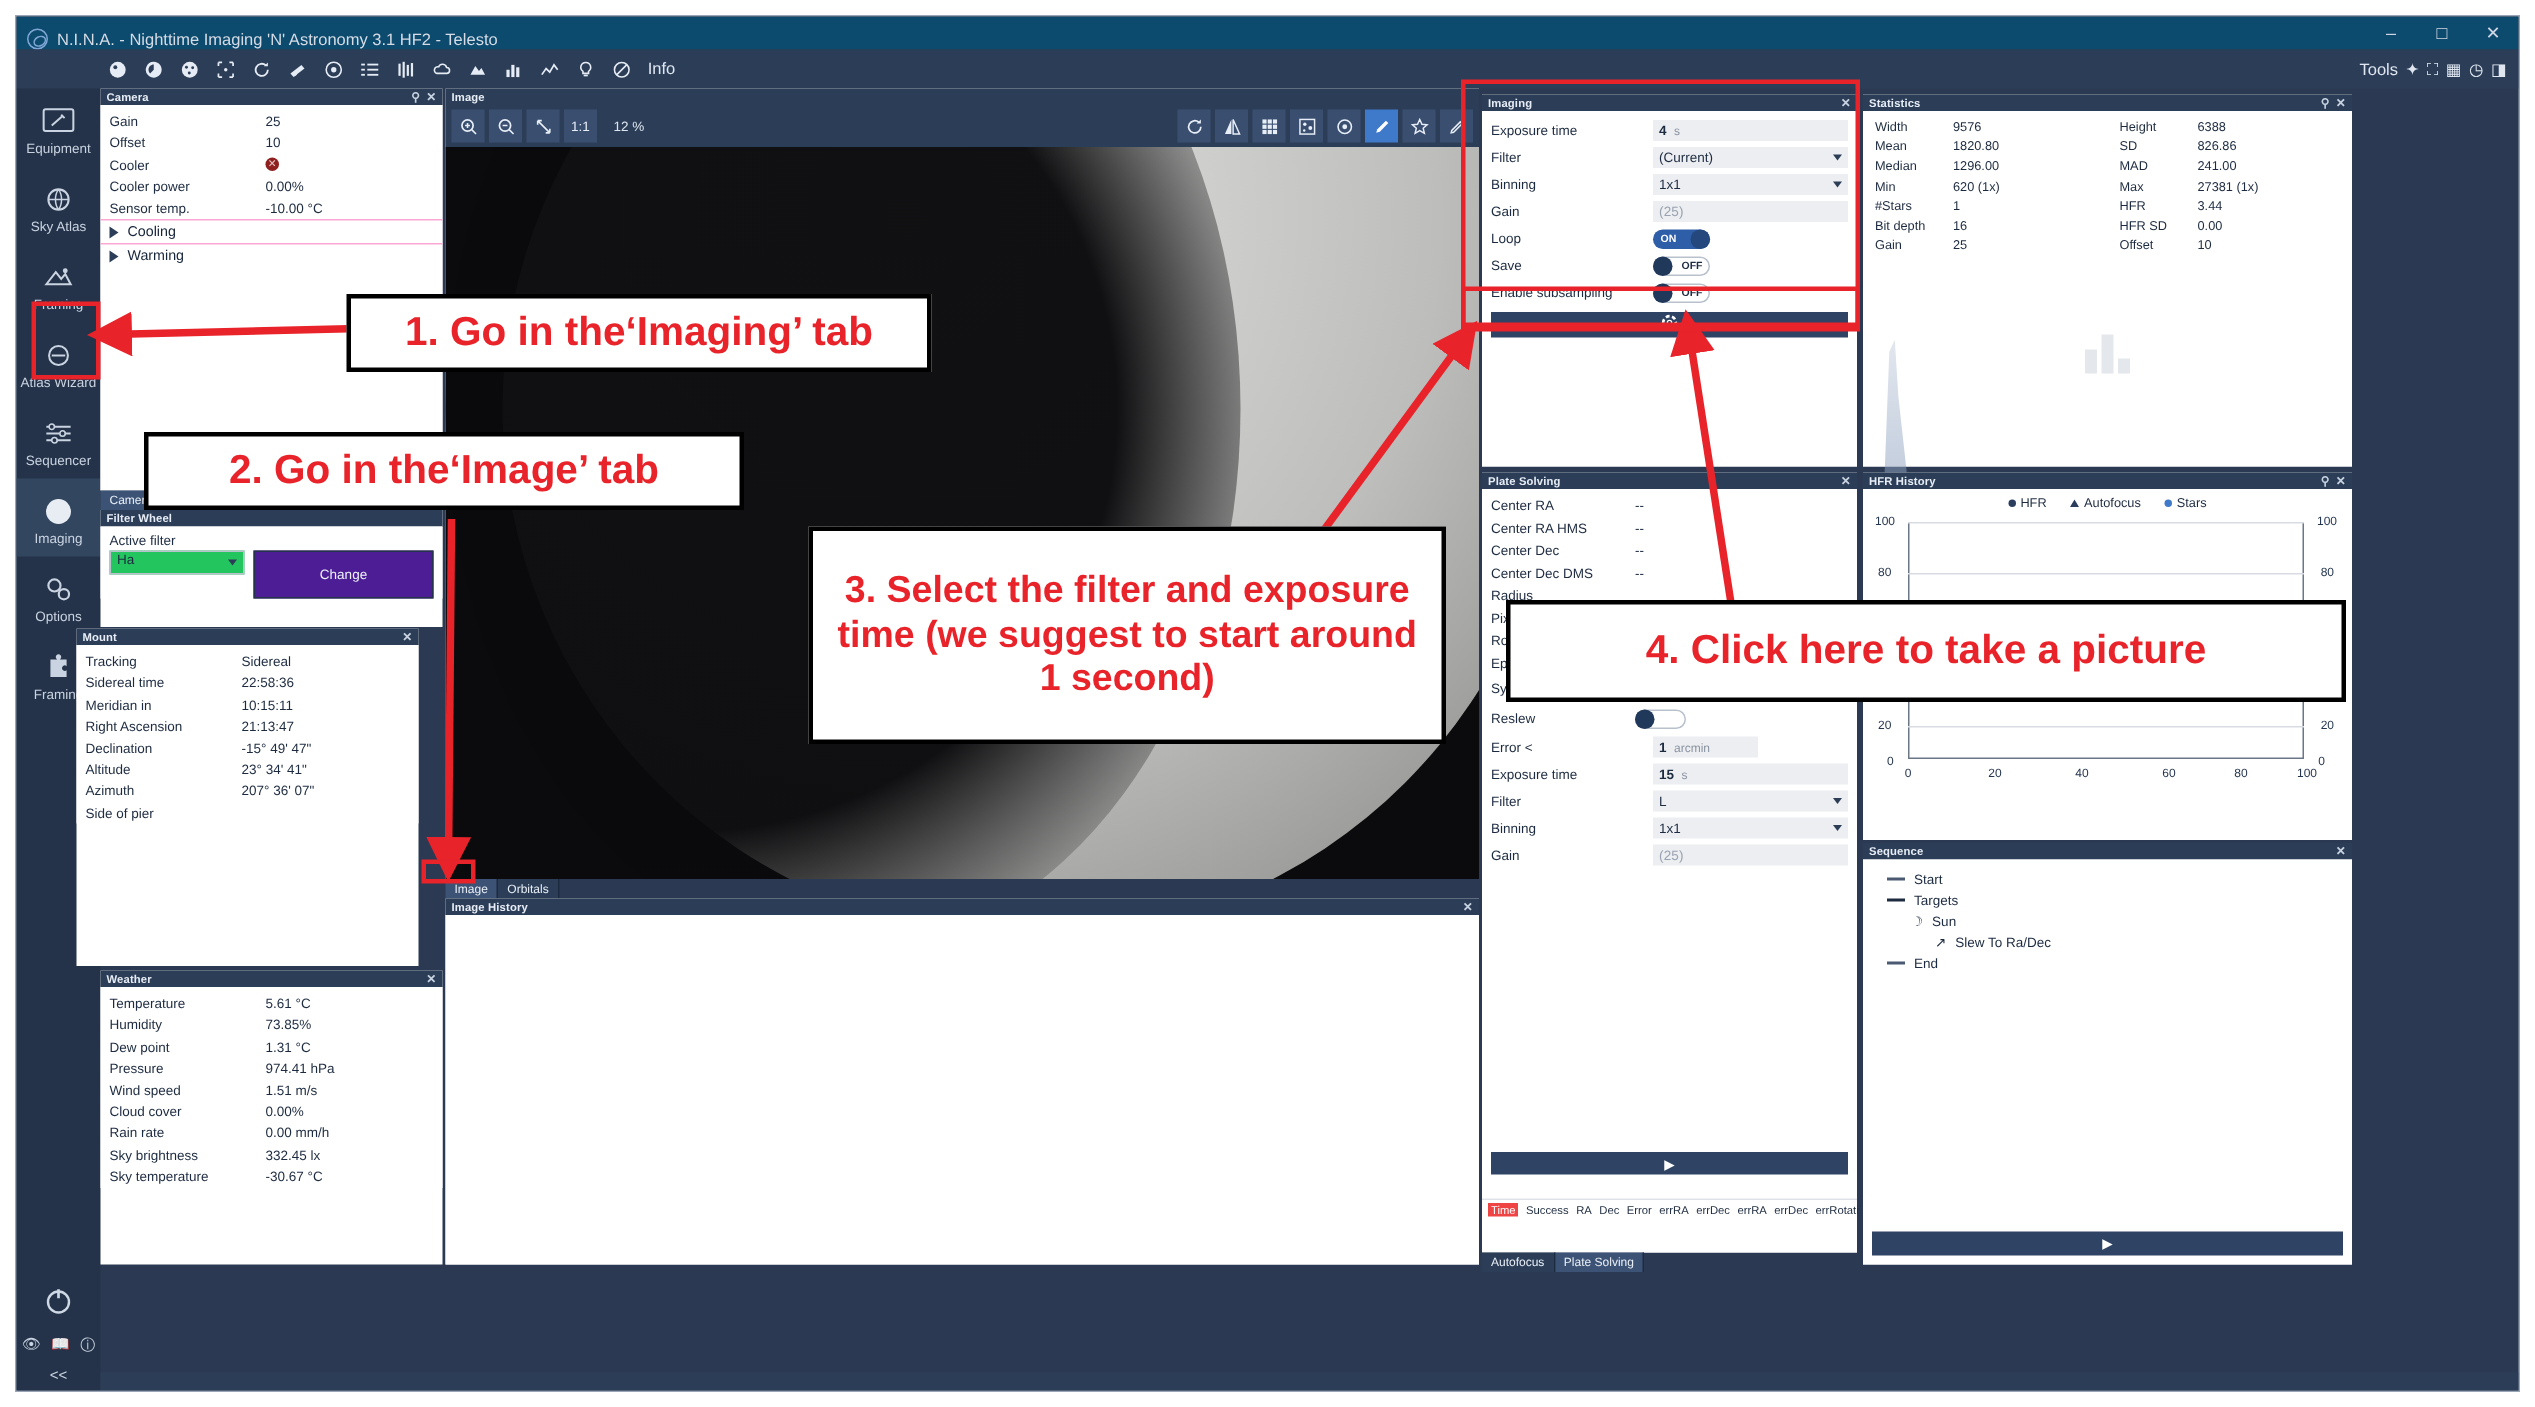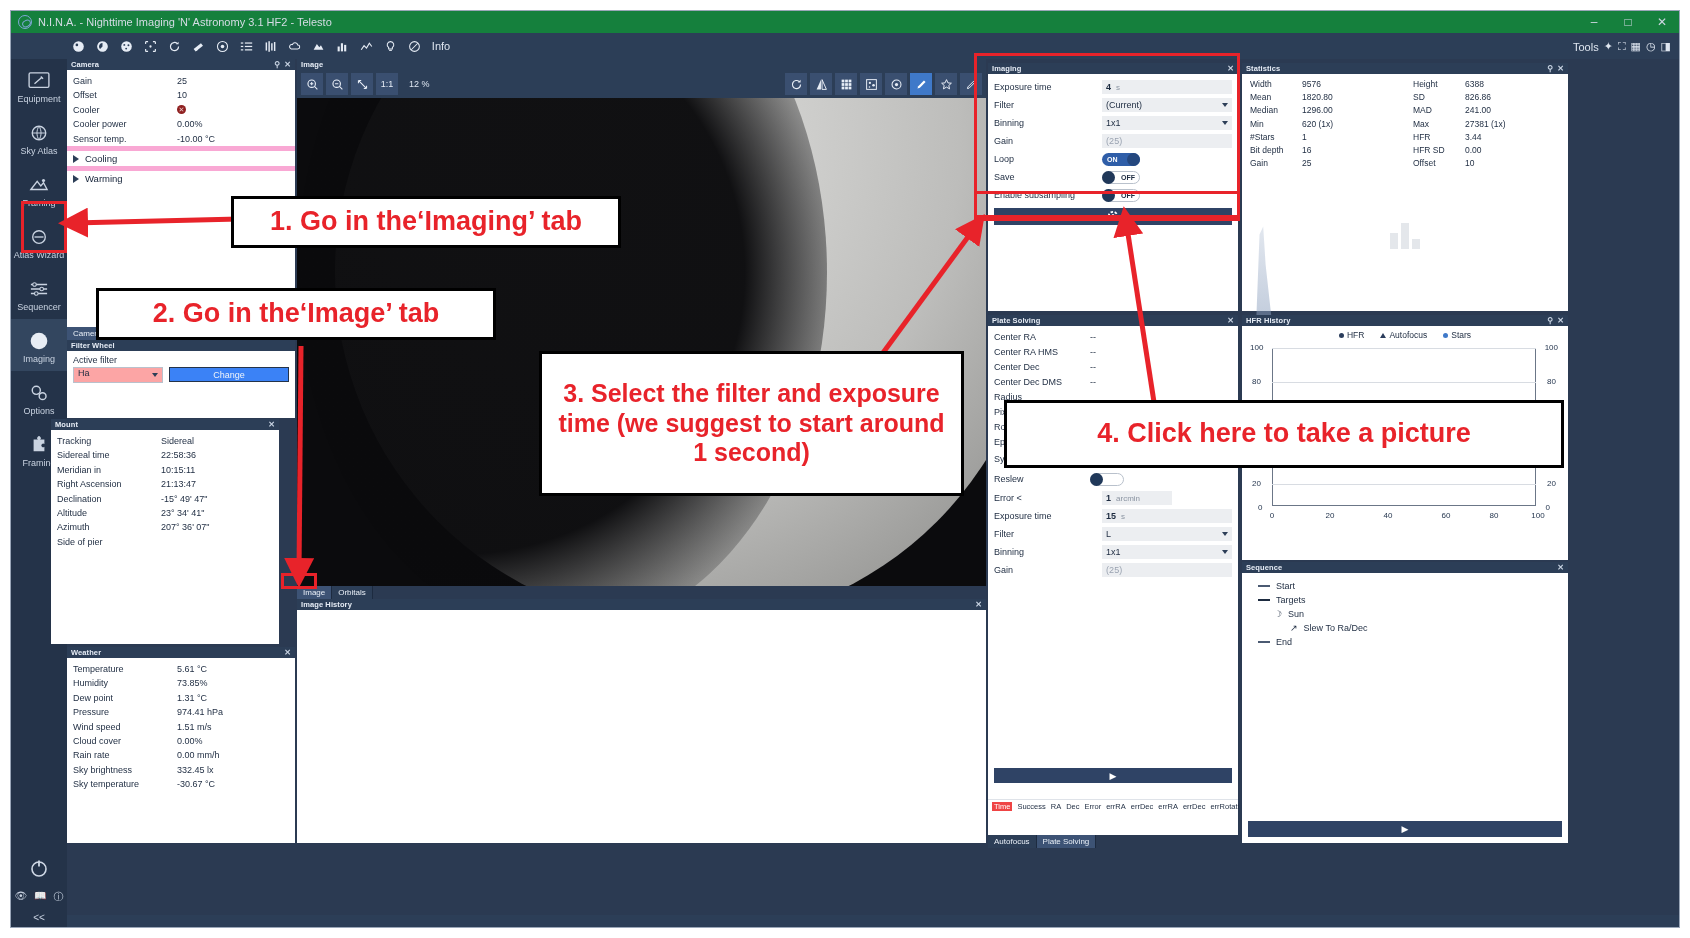--- a/index.html
+++ b/index.html
@@ -13,22 +13,22 @@
     position: absolute; left: 10px; top: 10px;
     width: 1670px; height: 918px;
     background: #2b3a52;
     border: 1px solid #9aa6b8;
     overflow: hidden;
   }
 
   
   .titlebar {
     position: absolute; left: 0; top: 0; width: 100%; height: 22px;
-    background: #15803d; color: #d6dce6;
-    font-size: 11px; display: flex; align-items: center;
+    background: #0c4a6e; color: #d6dce6;
+    font-size: 11px; display: flex; align-items: flex-end;
   }
   .tb-logo {
     width: 14px; height: 14px; margin: 0 6px 0 7px; border-radius: 50%;
     border: 1.5px solid #7fa7d6; position: relative; flex: none;
   }
   .tb-logo::after{
     content:""; position:absolute; left:3px; top:4px; width:7px; height:5px;
     border-radius:50%; border:1.2px solid #7fa7d6; transform: rotate(-28deg);
   }
   .tb-title { white-space: nowrap; }
@@ -85,21 +85,21 @@
   .ph .x { margin-left: auto; font-size: 8px; color: #c8d3e2; }
   .ph .pin { margin-left: auto; font-size: 8px; color: #c8d3e2; padding-right:4px;}
   .pbody { background: #ffffff; color: #1e2c41; }
 
   .kv { display: flex; font-size: 9px; line-height: 14.4px; padding: 0 6px; }
   .kv .k { width: 104px; color: #1d2b40; }
   .kv .v { color: #1d2b40; }
 
   .expander {
     display: flex; align-items: center; gap: 6px; font-size: 9.5px;
-    padding: 2px 6px; border-top: 5px solid #f9a8d4; color: #16243a;
+    padding: 2px 6px; border-top: 1px solid #f9a8d4; color: #16243a;
   }
   .tri { width: 0; height: 0; border-left: 6px solid #2f4straight; }
   .tri { border-left: 6px solid #2c3e57; border-top: 4px solid transparent; border-bottom: 4px solid transparent; }
 
   
   #pnl-camera { left: 56px; top: 48px; width: 228px; height: 268px; }
   #pnl-camera .pbody { height: calc(100% - 11px); padding-top: 4px; }
   .cooler-dot {
     width: 9px; height: 9px; border-radius: 50%; background: #8f2020;
     display: inline-flex; align-items: center; justify-content: center;
@@ -112,31 +112,31 @@
     padding: 0 6px; display: flex; align-items: center; height: 13px;
     border-right: 1px solid #1d2b40;
   }
   .tab.active { background: #3d5375; }
 
   #tabs-left { left: 56px; top: 316px; }
   #pnl-filter { left: 56px; top: 329px; width: 228px; height: 78px; }
   .lblsm { font-size: 9px; padding: 4px 6px 2px; color: #1d2b40; }
   .fw-row { display: flex; gap: 6px; padding: 0 6px; }
   .combo {
-    height: 16px; background: #fca5a5; border: 1px solid #b9c1cc; font-size: 9px;
+    height: 16px; background: #22c55e; border: 1px solid #b9c1cc; font-size: 9px;
     color: #1d2b40; display: flex; align-items: flex-start; padding: 0 4px; flex: 1;
     position: relative;
   }
   .combo .car {
     position: absolute; right: 4px; top: 50%; transform: translateY(-50%);
     width: 0; height: 0; border-left: 3.5px solid transparent;
     border-right: 3.5px solid transparent; border-top: 4px solid #2c3e57;
   }
   .btn-dark {
-    height: 15px; background: #3b82f6; color: #eef3fa; font-size: 9px;
+    height: 32px; background: #4c1d95; color: #eef3fa; font-size: 9px;
     display: flex; align-items: center; justify-content: center; width: 120px;
     border: 1px solid #243349;
   }
 
   #pnl-mount { left: 40px; top: 408px; width: 228px; height: 225px; }
   #pnl-mount .pbody { padding-top: 4px; }
   #pnl-weather { left: 56px; top: 636px; width: 228px; height: 196px; }
   #pnl-weather .pbody { padding-top: 4px; }
 
   

